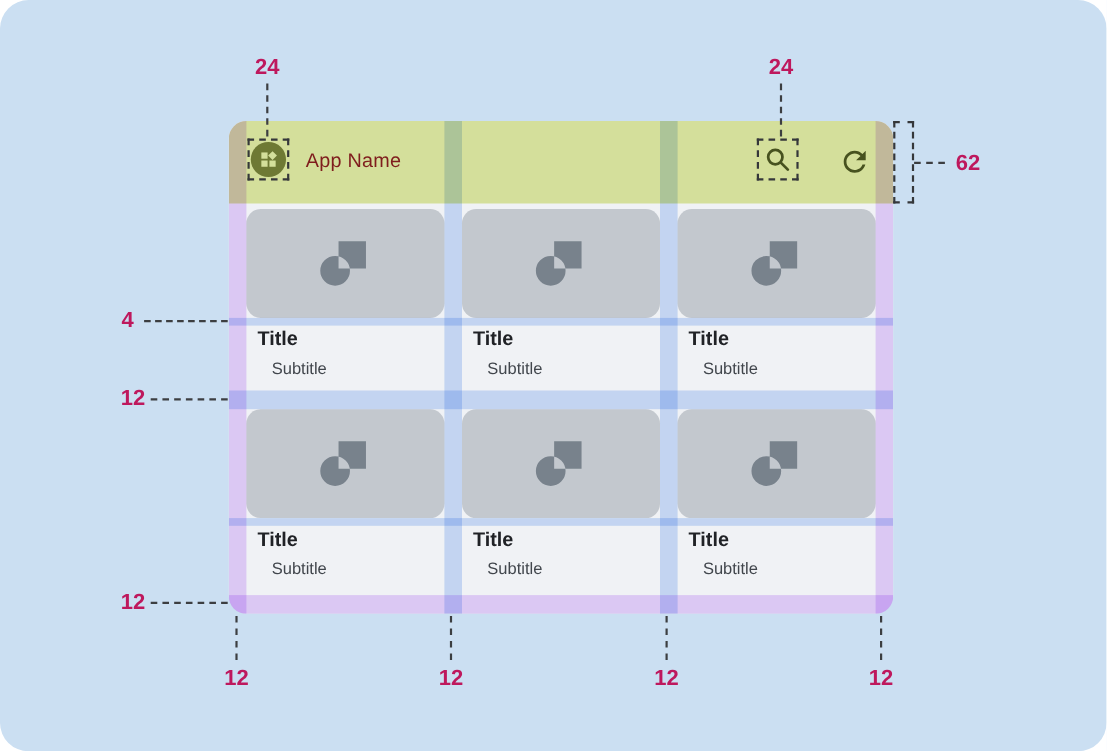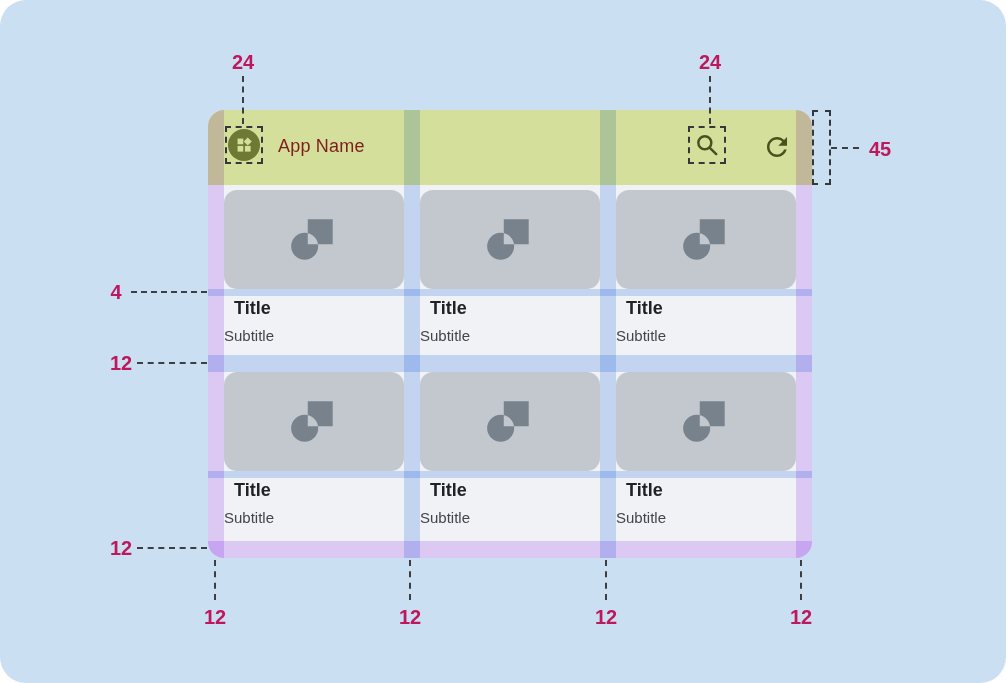--- a/index.html
+++ b/index.html
@@ -33,21 +33,21 @@
   }
   .refresh-wrap { position:absolute; left:554px; top:22px; width:30px; height:30px; }
 
   .card { position:absolute; width:180px; }
   .card-image {
     height:99px; background:#C3C8CE; border-radius:13px;
     display:flex; align-items:center; justify-content:center;
   }
   .card-text { margin-top:7px; }
   .card-title { font-size:18px; font-weight:700; color:#202226; line-height:24px;padding-left:10px; }
-  .card-subtitle { font-size:15px; font-weight:400; color:#41464C; line-height:21px; margin-top:5px; }
+  .card-subtitle { font-size:15px; font-weight:400; color:#41464C; line-height:21px; margin-top:5px;padding-left:23px; }
 
   
   .ov { position:absolute; mix-blend-mode:multiply; pointer-events:none; }
   .ov-purple { background:#E9D3FD; }
   .ov-blue   { background:#CFE0FB; }
   .ov-v { top:0; width:16px; height:448px; }
   .ov-h { left:0; width:604px; }
 
   
   .dim-label {
@@ -173,21 +173,21 @@
     <div class="ov ov-purple ov-h" style="top:431px; height:17px;"></div>
   </div>
 
   <div class="dim-label" style="left:243px; top:62px;">24</div>
   <div class="dline-v" style="left:242px; top:76px; height:48px;"></div>
   <div class="dim-label" style="left:710px; top:62px;">24</div>
   <div class="dline-v" style="left:709px; top:76px; height:48px;"></div>
 
   <div class="bracket-56"></div>
   <div class="dline-h" style="left:831px; top:147px; width:28px;"></div>
-  <div class="dim-label" style="left:880px; top:149px;">45</div>
+  <div class="dim-label" style="left:880px; top:149px;">62</div>
 
   <div class="dim-label" style="left:116px; top:292px;">4</div>
   <div class="dline-h" style="left:131px; top:291px; width:76px;"></div>
   <div class="dim-label" style="left:121px; top:363px;">12</div>
   <div class="dline-h" style="left:137px; top:362px; width:70px;"></div>
   <div class="dim-label" style="left:121px; top:548px;">12</div>
   <div class="dline-h" style="left:137px; top:547px; width:70px;"></div>
 
   <div class="dline-v" style="left:214px; top:560px; height:40px;"></div>
   <div class="dim-label" style="left:215px; top:617px;">12</div>

